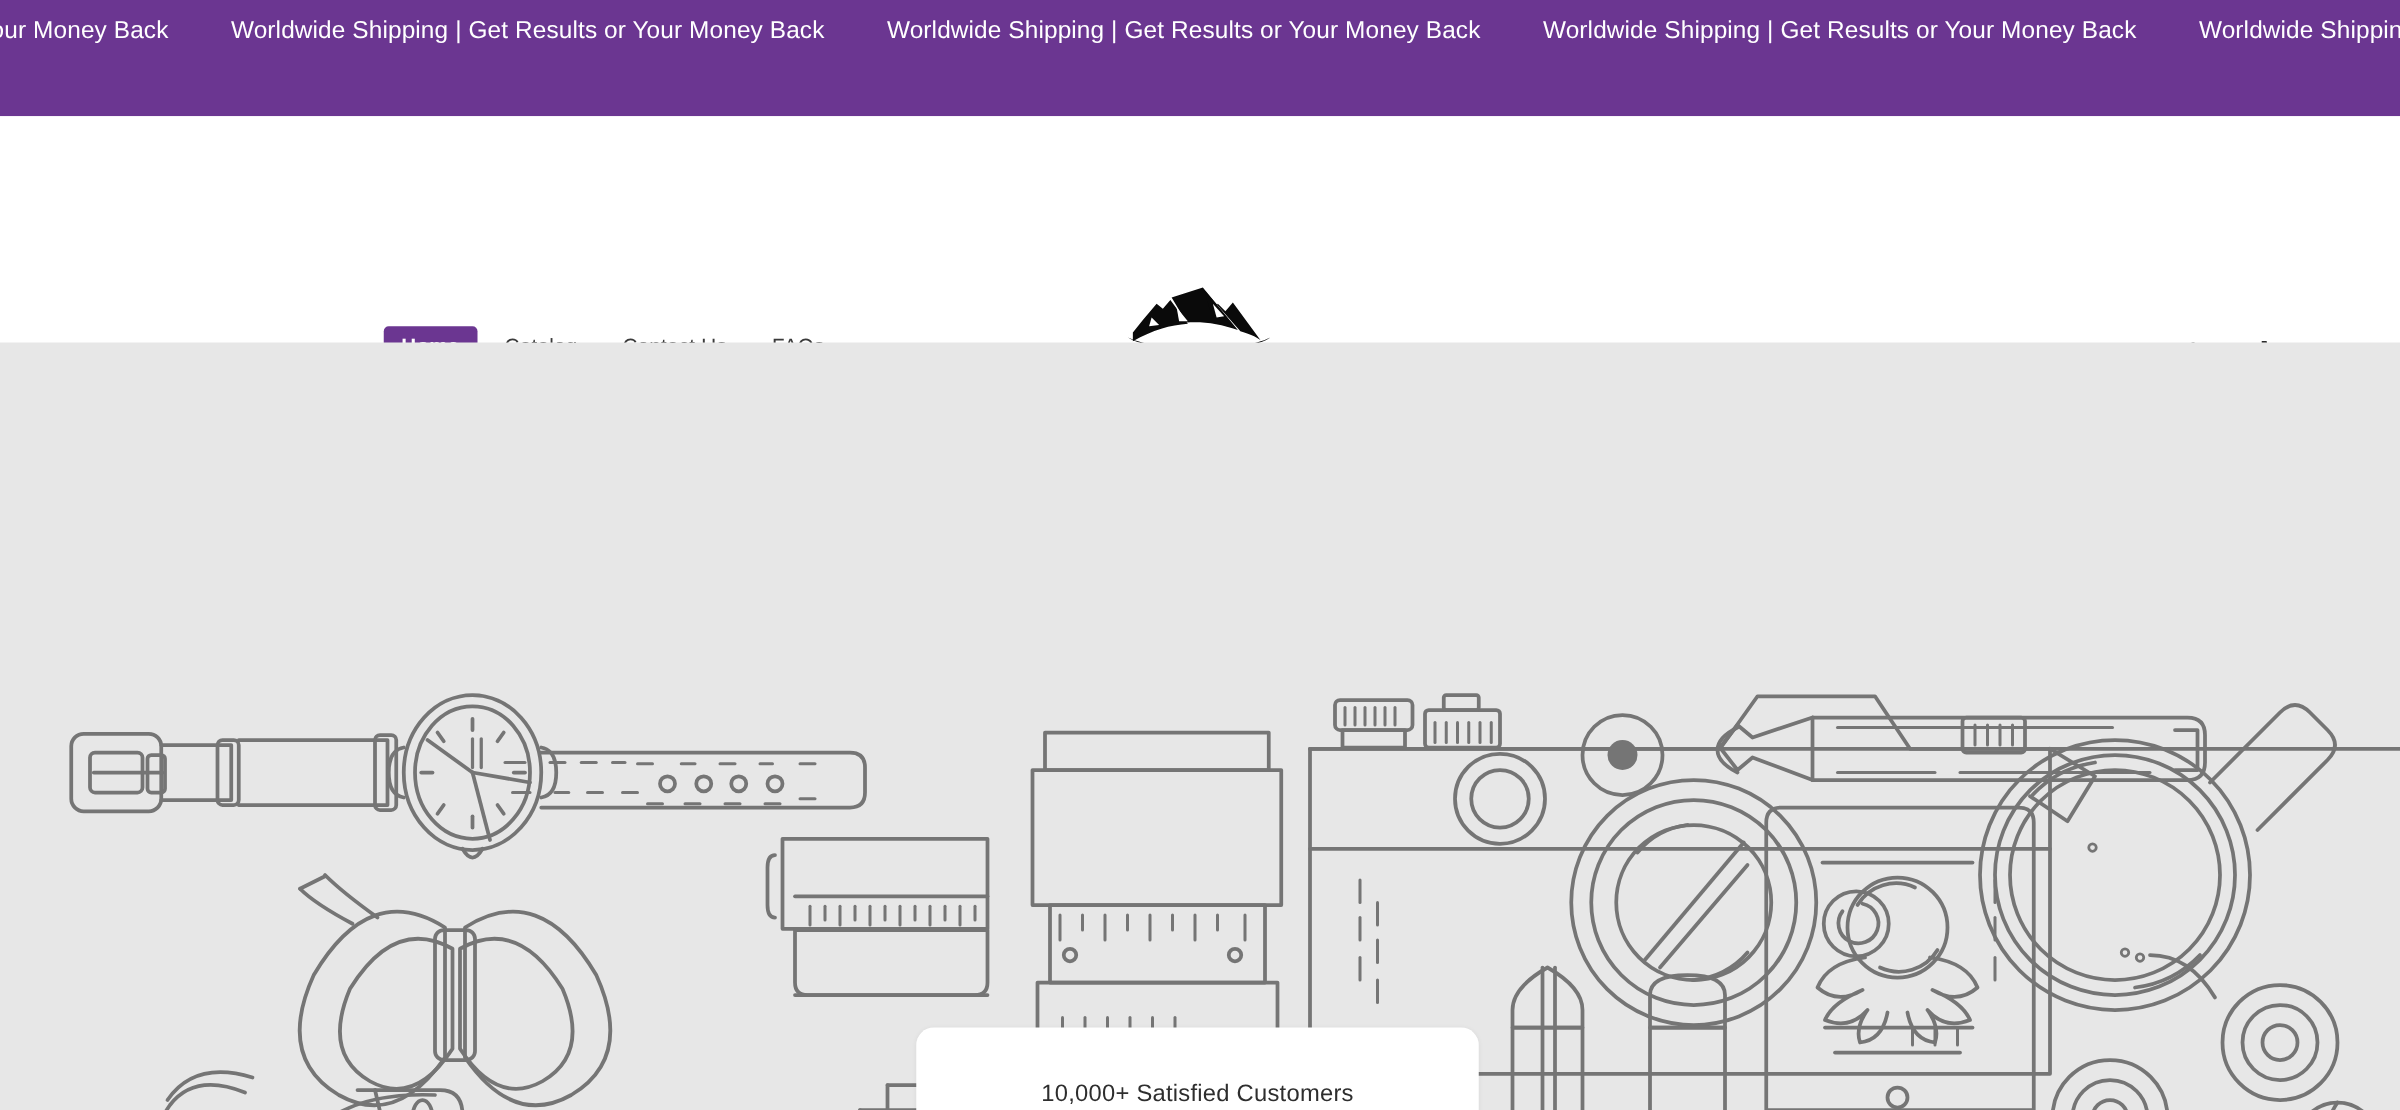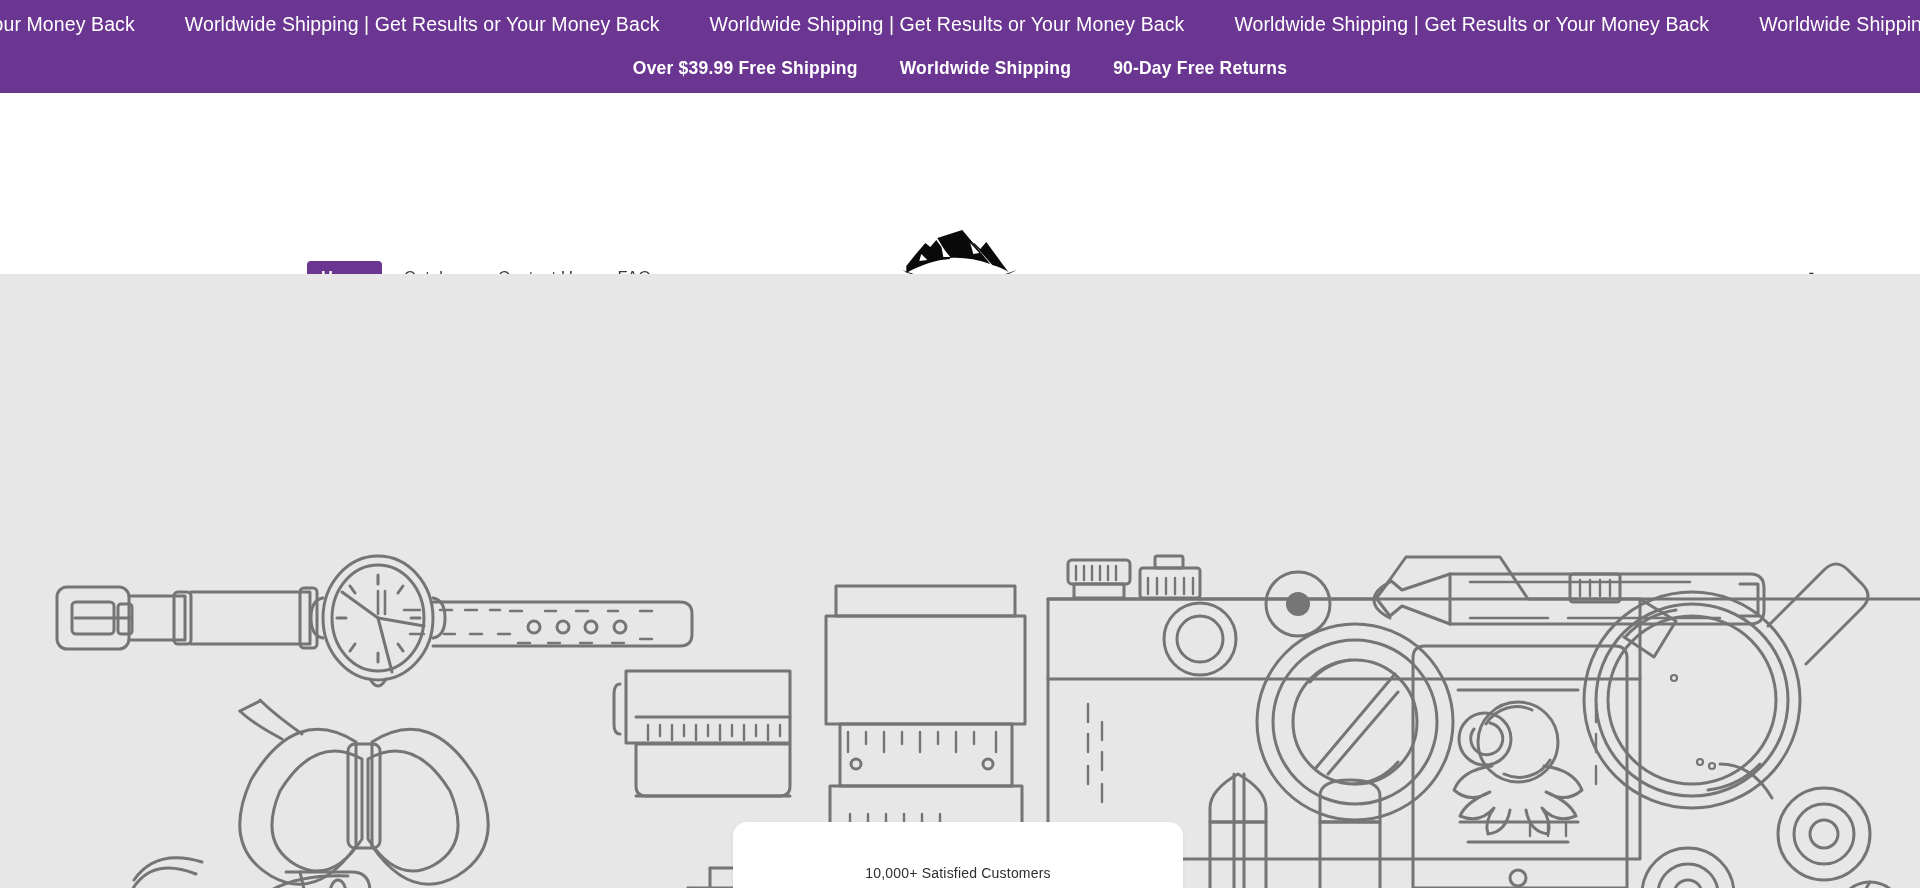--- a/index.html
+++ b/index.html
@@ -116,21 +116,21 @@
     left: 733px; top: 548px;
     width: 450px; height: 167px;
     background: #ffffff;
     border-radius: 14px;
     box-shadow: 0 1px 4px rgba(0,0,0,.06);
     display: flex; flex-direction: column;
     align-items: center; justify-content: flex-start;
     padding-top: 43px;
   }
   .hero-sub {
-    font-size: 14px;
+    font-size: 19px;
     color: #2e2e2e;
     letter-spacing: .2px;
     line-height: 1.2;
   }
 </style>
 </head>
 <body>
 
 <div id="page">
 
@@ -139,25 +139,20 @@
     <div class="marquee-row">
       <div class="marquee-track">
         <span class="marquee-item">Worldwide Shipping | Get Results or Your Money Back</span>
         <span class="marquee-item">Worldwide Shipping | Get Results or Your Money Back</span>
         <span class="marquee-item">Worldwide Shipping | Get Results or Your Money Back</span>
         <span class="marquee-item">Worldwide Shipping | Get Results or Your Money Back</span>
         <span class="marquee-item">Worldwide Shipping | Get Results or Your Money Back</span>
       </div>
     </div>
 
-    <div class="promo-row">
-      <span class="promo-item">Over $39.99 Free Shipping</span>
-      <span class="promo-item">Worldwide Shipping</span>
-      <span class="promo-item">90-Day Free Returns</span>
-    </div>
   </div>
 
   <div class="header">
 
     <nav class="nav">
       <a class="nav-link active" href="#">Home</a>
       <a class="nav-link" href="#">Catalog</a>
       <a class="nav-link" href="#">Contact Us</a>
       <a class="nav-link" href="#">FAQs</a>
     </nav>

